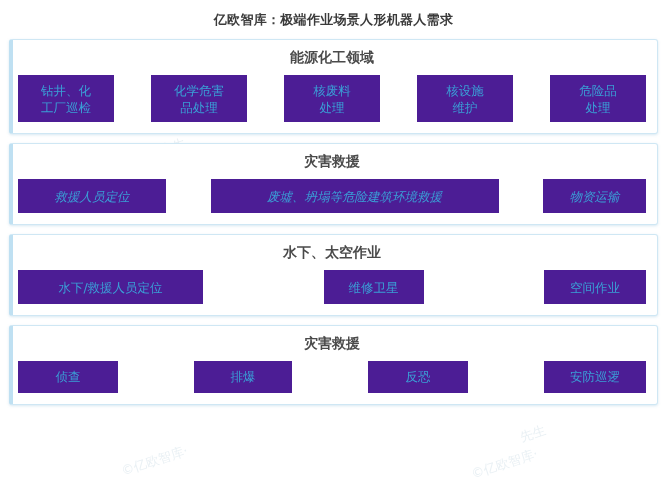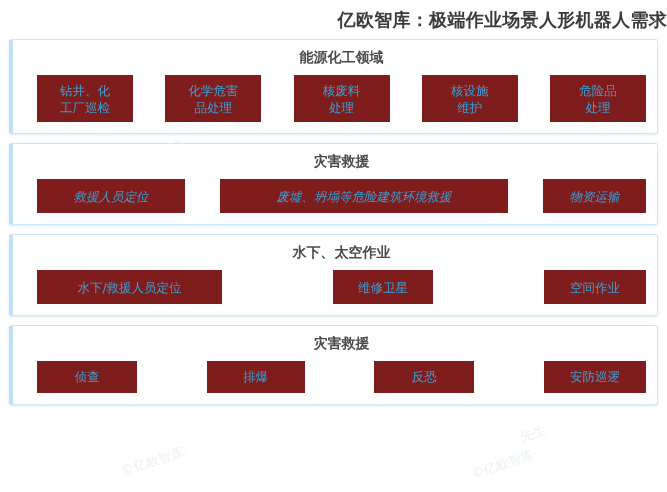--- a/index.html
+++ b/index.html
@@ -26,22 +26,22 @@
     position: absolute;
     color: rgba(120,160,185,0.16);
     font-size: 13px;
     white-space: nowrap;
     transform: rotate(-18deg);
     font-family: "DejaVu Sans", "Liberation Sans", sans-serif;
   }
 
   
   .page-title {
-    text-align: right;
-    font-size: 18px;
+    text-align: center;
+    font-size: 13px;
     font-weight: bold;
     color: #3b3b3b;
     letter-spacing: 0.3px;
     padding-top: 11px;
     padding-bottom: 10px;
     line-height: 18px;
     position: relative;
     z-index: 10;
   }
 
@@ -56,42 +56,42 @@
     gap: 9px;
   }
 
   .card {
     background: #ffffff;
     border: 1px solid #cfe7f4;
     border-left: 4px solid #bfe0f2;
     border-radius: 3px;
     box-shadow: 0 1px 3px rgba(150,195,220,0.38);
     box-sizing: border-box;
-    padding: 7px 11px 11px 24px;
+    padding: 7px 11px 11px 5px;
     position: relative;
   }
 
   .card-title {
     text-align: center;
     font-size: 14px;
     font-weight: bold;
     color: #4a4a4a;
     line-height: 20px;
     margin-bottom: 8px;
   }
 
   .chip-row {
     display: flex;
     align-items: stretch;
     justify-content: space-between;
     gap: 6px;
   }
 
   .chip {
-    background: #7f1d1d;
+    background: #4c1d95;
     color: #3a9fd6;
     font-size: 12.5px;
     line-height: 17px;
     text-align: center;
     display: flex;
     align-items: center;
     justify-content: center;
     padding: 4px 8px;
     box-sizing: border-box;
     white-space: pre-line;

